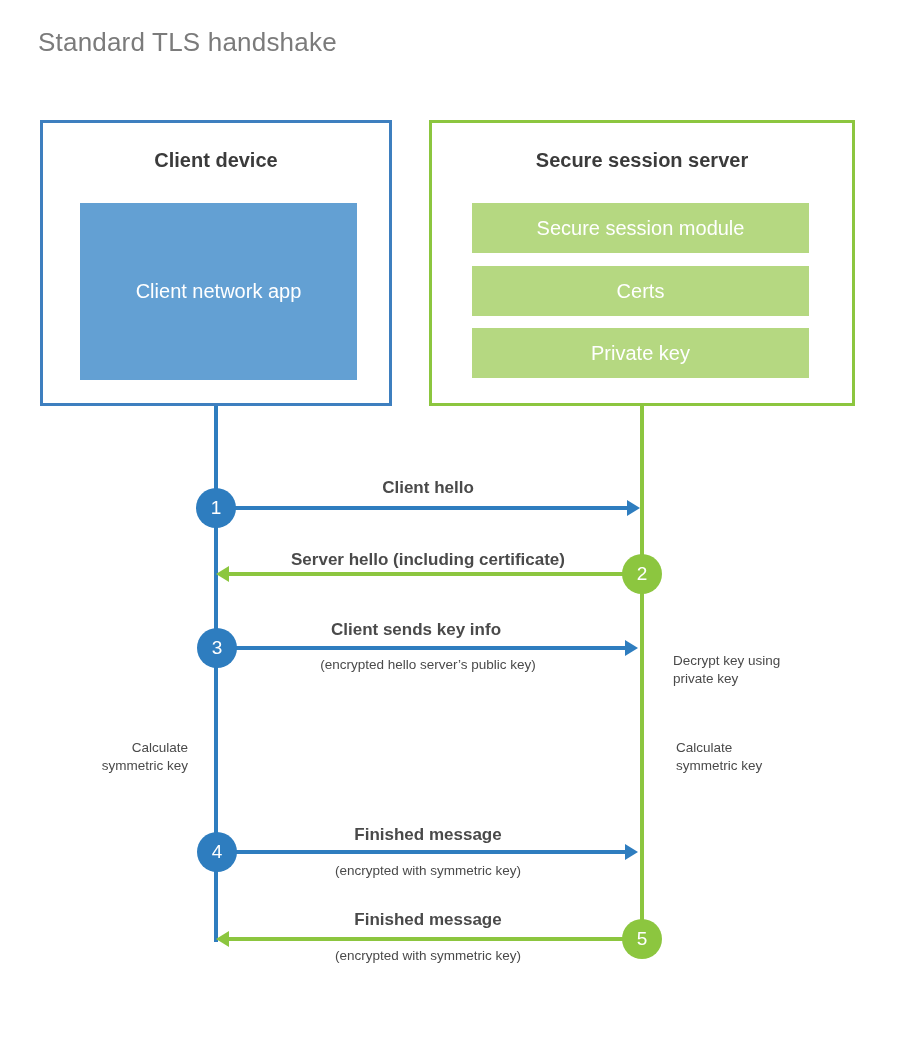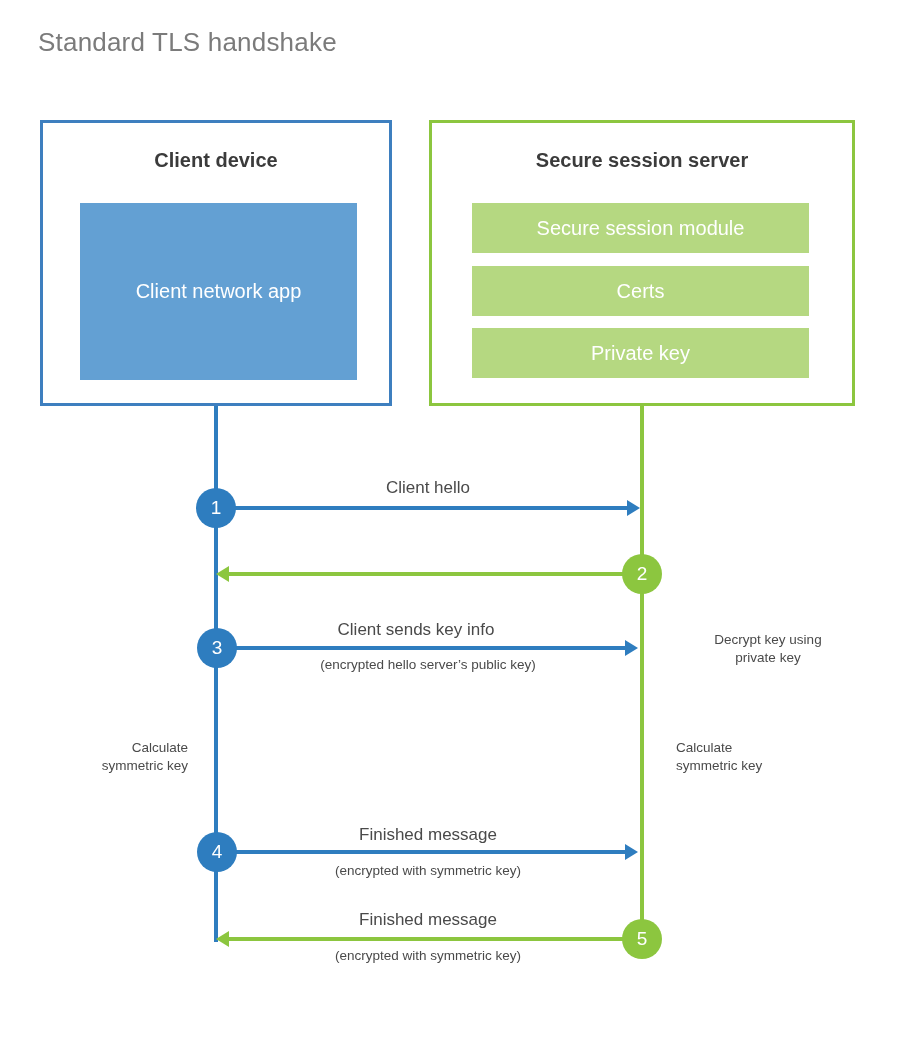--- a/index.html
+++ b/index.html
@@ -152,20 +152,21 @@
   }
   .step-circle.blue  { background: #2e7dbf; }
   .step-circle.green { background: #8cc63f; }
   
   .msg-label {
     position: absolute;
     text-align: center;
     font-size: 17px;
     color: #4a4a4a;
     white-space: nowrap;
+    font-weight: bold;
   }
   .msg-sublabel {
     position: absolute;
     text-align: center;
     font-size: 13.5px;
     color: #4a4a4a;
     white-space: nowrap;
   }
   
   .side-note {
@@ -199,33 +200,34 @@
 
   <div class="lifeline client-life"></div>
   <div class="lifeline server-life"></div>
 
   <div class="msg-label" style="left:216px; top:478px; width:424px;">Client hello</div>
   <div class="msg-arrow to-right" style="left:216px; top:506px; width:412px;">
     <span class="head"></span>
   </div>
   <div class="step-circle blue" style="left:196px; top:488px;">1</div>
 
+  <div class="msg-label" style="left:216px; top:550px; width:424px;">Server hello (including certificate)</div>
   <div class="msg-arrow to-left" style="left:228px; top:572px; width:412px;">
     <span class="head"></span>
   </div>
   <div class="step-circle green" style="left:622px; top:554px;">2</div>
 
   <div class="msg-label" style="left:204px; top:620px; width:424px;">Client sends key info</div>
   <div class="msg-arrow to-right" style="left:216px; top:646px; width:410px;">
     <span class="head"></span>
   </div>
   <div class="msg-sublabel" style="left:216px; top:657px; width:424px;">(encrypted hello server’s public key)</div>
   <div class="step-circle blue" style="left:197px; top:628px;">3</div>
 
-  <div class="side-note right-side" style="left:673px; top:631px; width:190px;text-align:center;">Decrypt key using
+  <div class="side-note right-side" style="left:673px; top:652px; width:190px;">Decrypt key using
 private key</div>
 
   <div class="side-note left-side" style="left:20px; top:739px; width:168px;">Calculate
 symmetric key</div>
   <div class="side-note right-side" style="left:676px; top:739px; width:190px;">Calculate
 symmetric key</div>
 
   <div class="msg-label" style="left:216px; top:825px; width:424px;">Finished message</div>
   <div class="msg-arrow to-right" style="left:216px; top:850px; width:410px;">
     <span class="head"></span>

